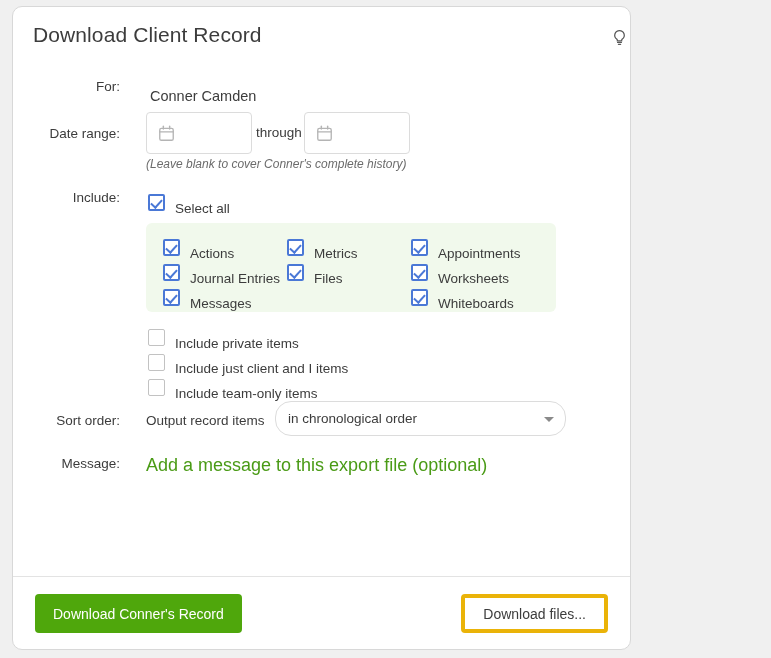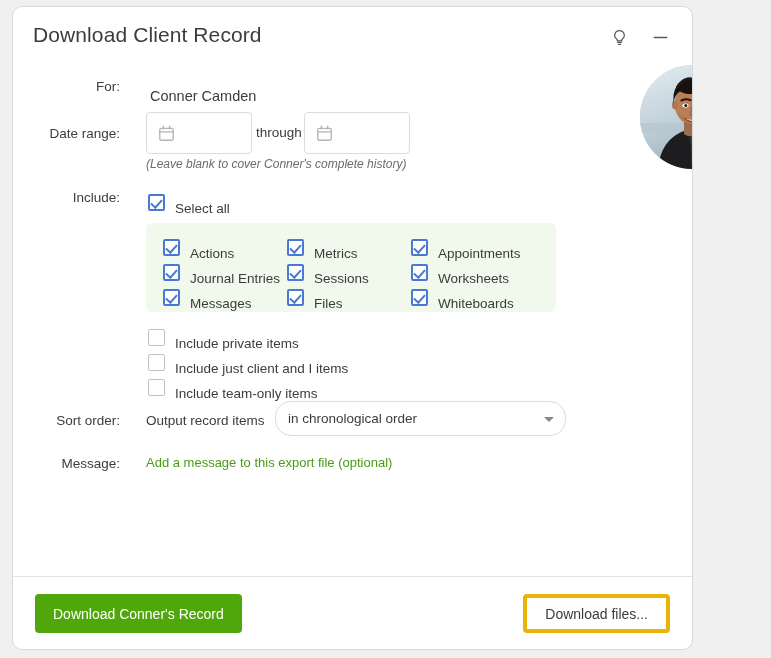--- a/index.html
+++ b/index.html
@@ -12,21 +12,21 @@
     position: relative;
     width: 771px;
     height: 658px;
     overflow: hidden;
     background: #f0f0f0;
   }
   .window {
     position: absolute;
     left: 12px;
     top: 6px;
-    width: 681px;
+    width: 619px;
     height: 644px;
     background: #ffffff;
     border: 1px solid #d8d8d8;
     border-radius: 10px;
     box-sizing: border-box;
     overflow: hidden;
     padding-left: 36px;
   }
 
   
@@ -223,21 +223,21 @@
     border-right: 5px solid transparent;
     border-top: 5px solid #8a8a8a;
   }
 
   
   #row-msg        { left:0; top:388px; width:100%; height:24px; }
   #row-msg .flabel{ left:-3px; top:3px; }
   .msg-link {
     position: absolute;
     left: 133px; top: 2px;
-    font-size: 13px;
+    font-size: 18px;
     color: #4a9b16;
     cursor: pointer;
   }
 
   
   .footer {
     position: absolute;
     left: 0;
     bottom: 0;
     width: 100%;
@@ -418,24 +418,20 @@
             <span class="cb-label">Messages</span>
           </div>
         </div>
         <div class="gp-col" id="gp-col-1">
           <div class="cb-row">
             <span class="cb on"></span>
             <span class="cb-label">Metrics</span>
           </div>
           <div class="cb-row">
             <span class="cb on"></span>
-            <span class="cb-label">Sessions</span>
-          </div>
-          <div class="cb-row">
-            <span class="cb on"></span>
             <span class="cb-label">Files</span>
           </div>
         </div>
         <div class="gp-col" id="gp-col-2">
           <div class="cb-row">
             <span class="cb on"></span>
             <span class="cb-label">Appointments</span>
           </div>
           <div class="cb-row">
             <span class="cb on"></span>

